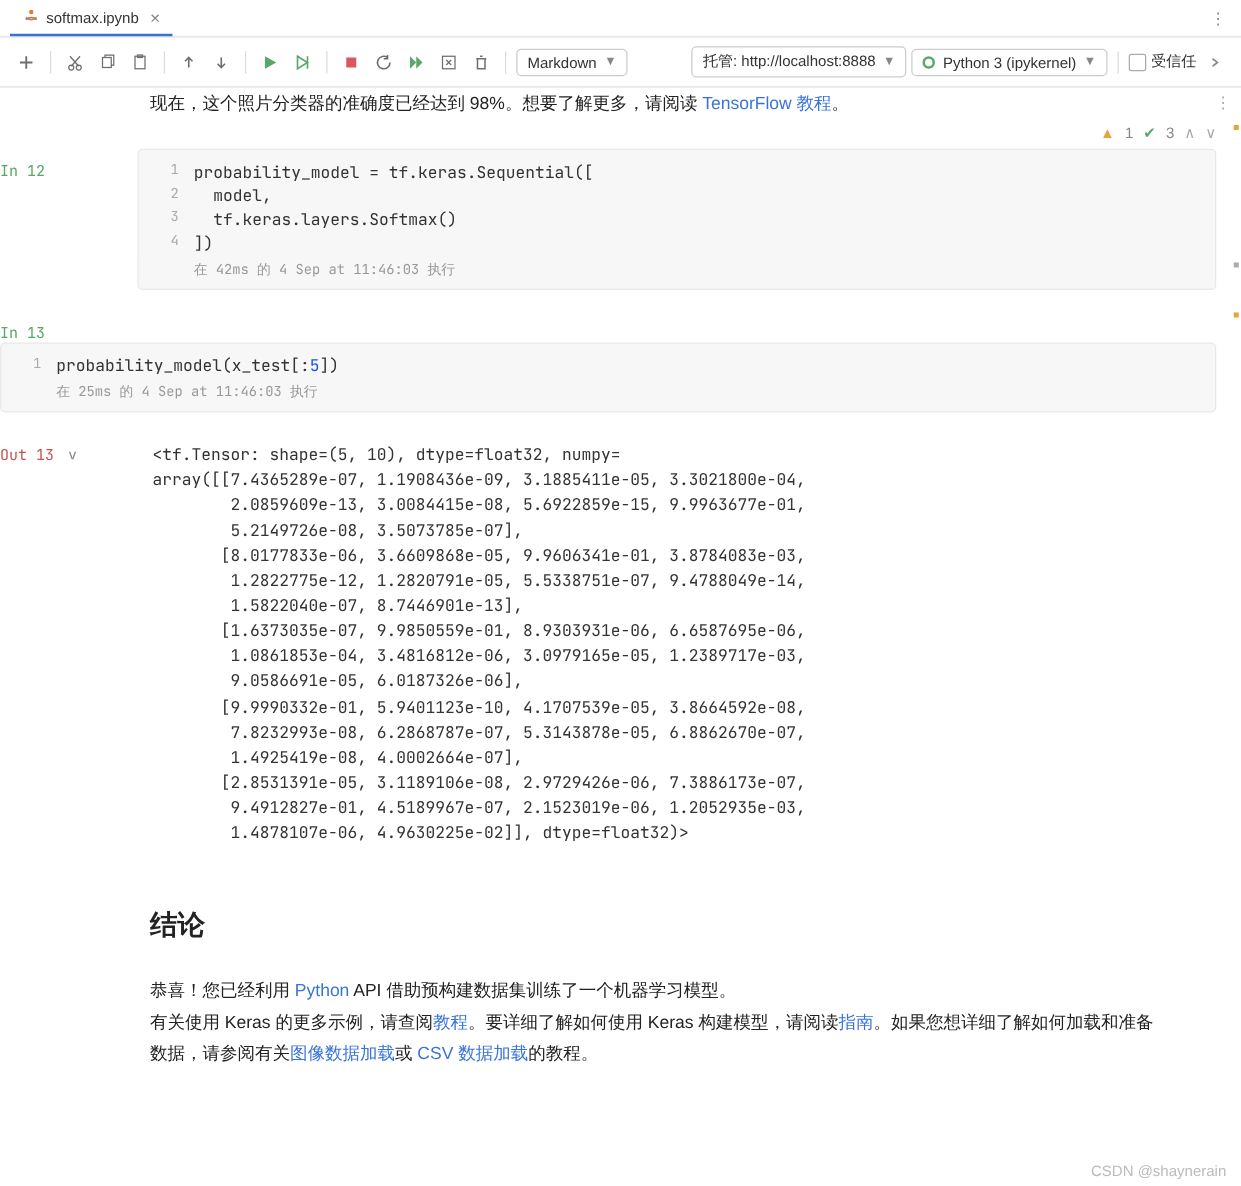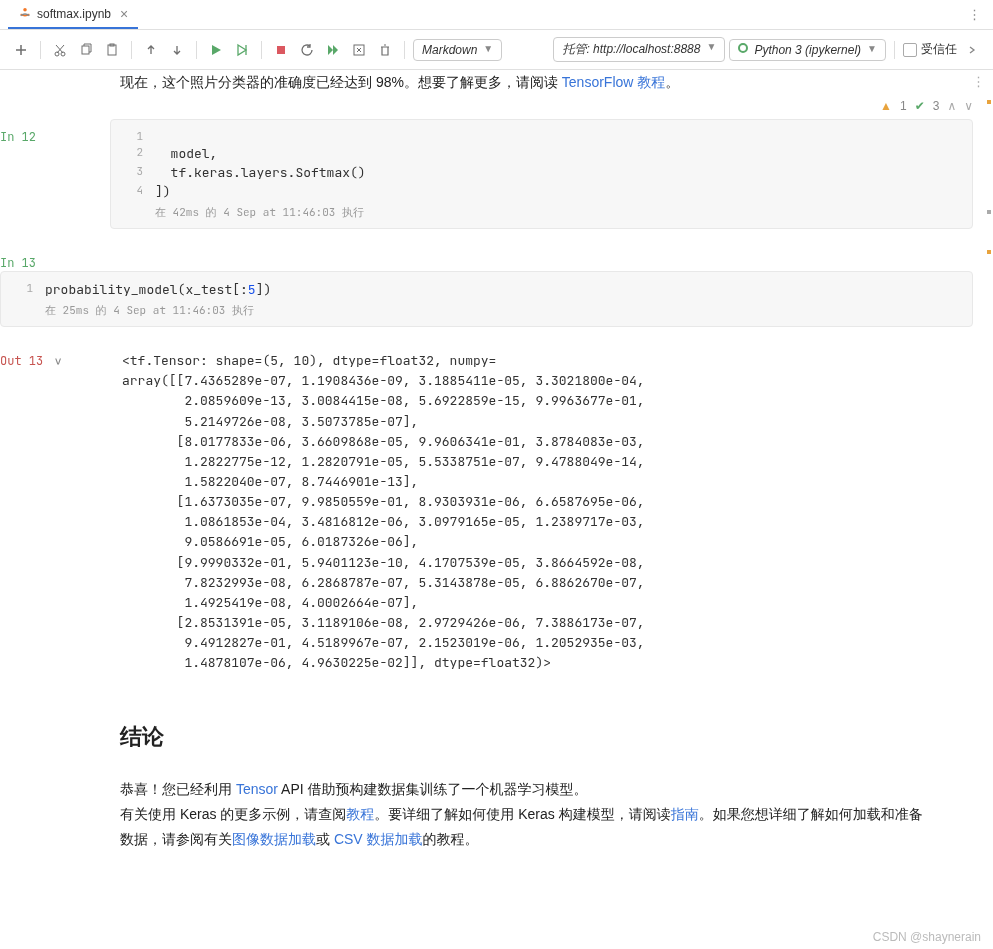--- a/index.html
+++ b/index.html
@@ -7,21 +7,21 @@
 .tab-bar { display: flex; align-items: center; border-bottom: 1px solid #e0e0e0; height: 30px; padding: 0 8px; }
 .tab { display: flex; align-items: center; gap: 5px; padding: 5px 10px; border-bottom: 2px solid #3874d8; font-size: 12px; }
 .tab-icon { width: 14px; height: 14px; display: inline-flex; }
 .tab-close { color: #888; cursor: pointer; font-size: 14px; margin-left: 4px; }
 .more-icon { margin-left: auto; color: #888; padding: 4px; }
 .toolbar { display: flex; align-items: center; gap: 4px; padding: 6px 10px; border-bottom: 1px solid #e0e0e0; height: 40px; }
 .tb-btn { width: 22px; height: 22px; display: inline-flex; align-items: center; justify-content: center; color: #6e6e6e; cursor: pointer; border-radius: 3px; }
 .tb-sep { width: 1px; height: 18px; background: #ddd; margin: 0 4px; }
 .tb-green { color: #59a869; }
 .tb-red { color: #db5860; }
-.dropdown { display: flex; gap: 6px; padding: 3px 8px; border: 1px solid #ccc; border-radius: 4px; font-size: 12px; cursor: pointer; background: #fff; font-style: italic; }
+.dropdown { display: flex; align-items: center; gap: 6px; padding: 3px 8px; border: 1px solid #ccc; border-radius: 4px; font-size: 12px; cursor: pointer; background: #fff; }
 .dropdown .chev { color: #888; font-size: 10px; }
 .circle-green { width: 10px; height: 10px; border: 2px solid #59a869; border-radius: 50%; display: inline-block; }
 .checkbox { width: 14px; height: 14px; border: 1px solid #aaa; border-radius: 2px; }
 .content { overflow-y: auto; height: calc(100% - 70px); position: relative; }
 .status-row { display: flex; justify-content: flex-end; align-items: center; gap: 8px; padding: 4px 20px; font-size: 12px; color: #888; }
 .warn-icon { color: #e8a33d; }
 .check-icon { color: #59a869; }
 .md-text { padding: 4px 64px 20px 120px; line-height: 1.8; font-size: 14px; color: #222; }
 .md-text a { color: #3874d8; text-decoration: none; }
 .md-text h2 { font-size: 22px; font-weight: 700; margin: 30px 0 20px 0; }
@@ -181,20 +181,21 @@
 
 
   <div class="cell">
     <div class="gutter">
       <span class="prompt-in">In 12</span>
     </div>
     <div class="cell-body">
       <div class="code-block">
         <div class="code-line">
             <span class="lineno">1</span>
+            <span class="code-text">probability_model = tf.keras.Sequential([</span>
           </div>
         <div class="code-line">
             <span class="lineno">2</span>
             <span class="code-text">  model,</span>
           </div>
         <div class="code-line">
             <span class="lineno">3</span>
             <span class="code-text">  tf.keras.layers.Softmax()</span>
           </div>
         <div class="code-line">
@@ -243,21 +244,21 @@
        [2.8531391e-05, 3.1189106e-08, 2.9729426e-06, 7.3886173e-07,
         9.4912827e-01, 4.5189967e-07, 2.1523019e-06, 1.2052935e-03,
         1.4878107e-06, 4.9630225e-02]], dtype=float32)&gt;</div>
       <span class="cell-more">⋮</span>
     </div>
   </div>
 
   <div class="md-text">
     <h2>结论</h2>
     <p>
-      <span>恭喜！您已经利用 </span><a href="#">Tensor</a><span> API 借助预构建数据集训练了一个机器学习模型。</span>
+      <span>恭喜！您已经利用 </span><a href="#">Python</a><span> API 借助预构建数据集训练了一个机器学习模型。</span>
     </p>
     <p style="margin-top:0;">
       <span>有关使用 Keras 的更多示例，请查阅</span><a href="#">教程</a><span>。要详细了解如何使用 Keras 构建模型，请阅读</span><a href="#">指南</a><span>。如果您想详细了解如何加载和准备数据，请参阅有关</span><a href="#">图像数据加载</a><span>或 </span><a href="#">CSV 数据加载</a><span>的教程。</span>
     </p>
   </div>
 
 </div>
 
 <div class="right-gutter">
   <div class="rg-mark" style="top:30px;"></div>

